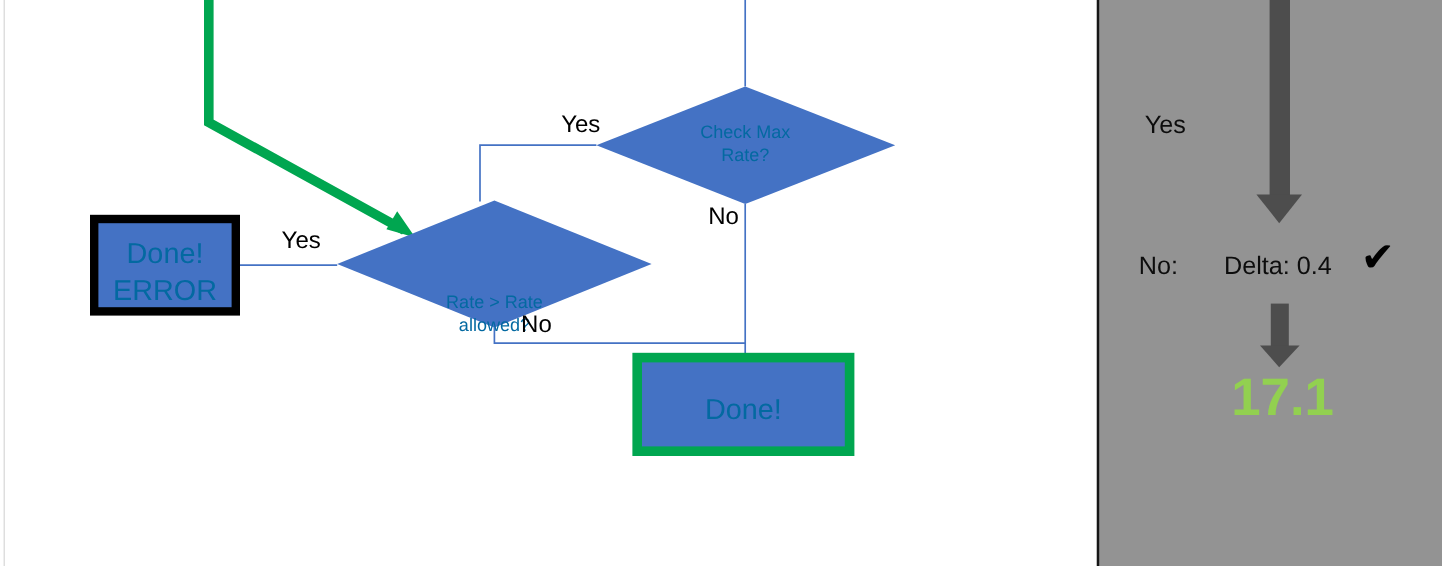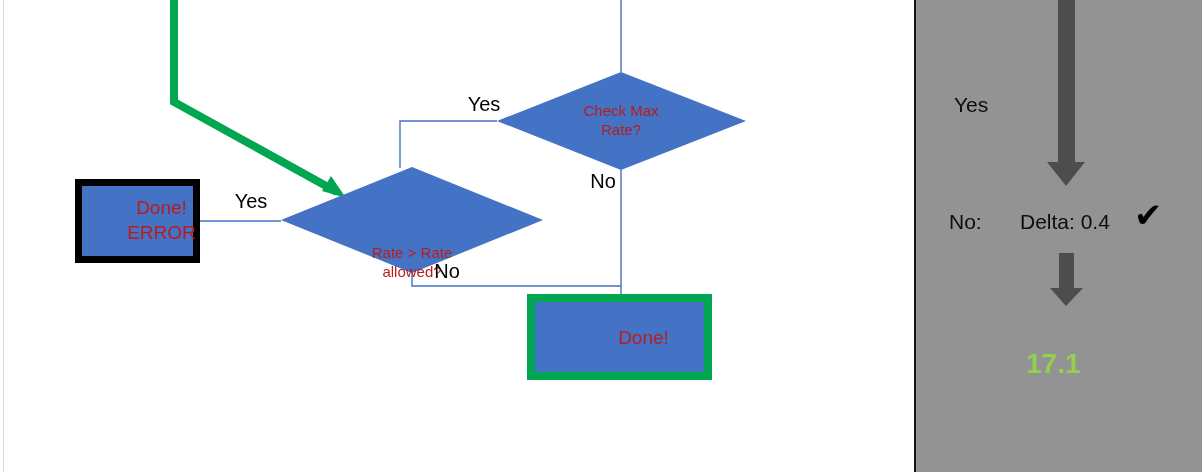--- a/index.html
+++ b/index.html
@@ -31,31 +31,30 @@
   .flow-svg {
     position: absolute;
     left: 0;
     top: 0;
     width: 914px;
     height: 472px;
   }
 
   .shape-label {
     position: absolute;
-    color: #b91c1c;
+    color: #0369a1;
     font-size: 15px;
     line-height: 1.28;
     text-align: center;
     white-space: pre-line;
     pointer-events: none;
   }
   .shape-label.big {
-    font-size: 19px;
+    font-size: 24px;
     line-height: 1.3;
-    padding-left: 24px;
   }
 
   .edge-label {
     position: absolute;
     color: #000000;
     font-size: 20px;
     line-height: 1;
     text-align: center;
   }
 
@@ -80,25 +79,24 @@
   .panel-text {
     position: absolute;
     color: #0d0d0d;
     font-size: 21px;
     line-height: 1;
     white-space: nowrap;
   }
   .panel-value {
     position: absolute;
     color: #92d050;
-    font-size: 28px;
+    font-size: 44px;
     font-weight: bold;
     line-height: 1;
     white-space: nowrap;
-    margin-top: 40px;
   }
   .panel-check {
     position: absolute;
     color: #000000;
     font-size: 34px;
     line-height: 1;
   }
 </style>
 </head>
 <body>

